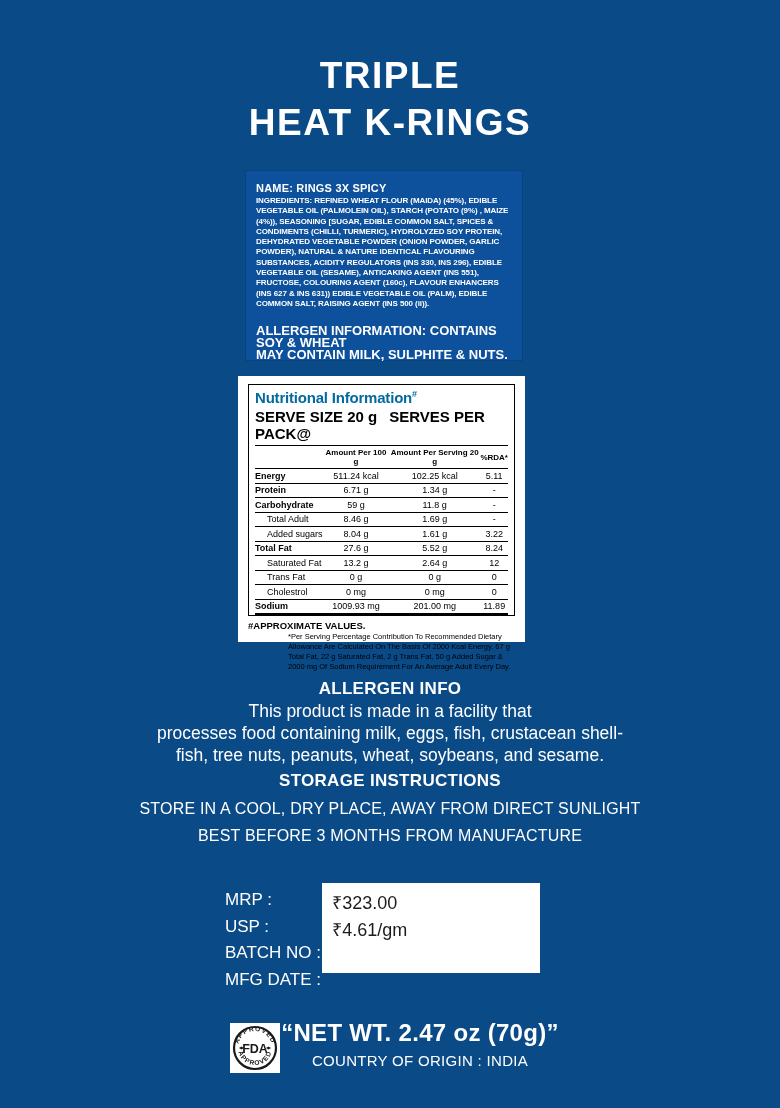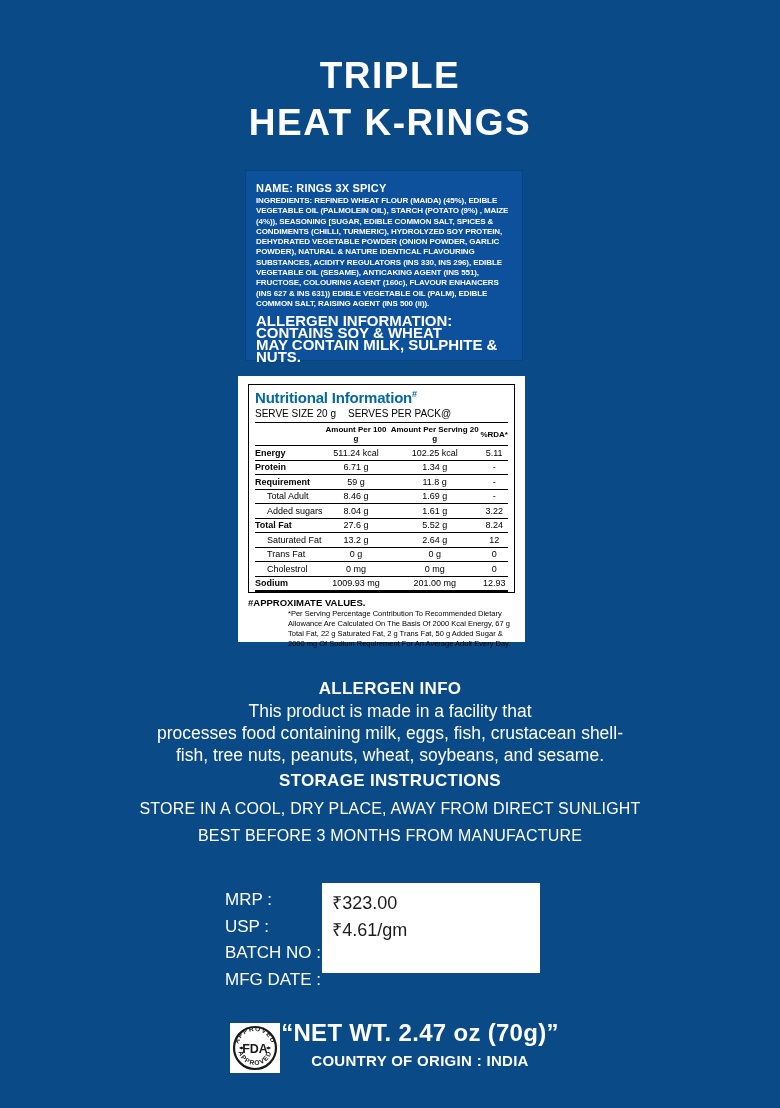--- a/index.html
+++ b/index.html
@@ -8,29 +8,29 @@
 
   
   .title-block{position:absolute;top:52px;left:0;width:780px;text-align:center;}
   .title-line{font-size:37px;font-weight:700;letter-spacing:1.5px;line-height:47px;color:#fff;}
 
   
   .ing-panel{position:absolute;left:245px;top:170px;width:278px;height:191px;background:#0D509C;
              box-sizing:border-box;padding:11px 10px;border:1px solid rgba(0,0,0,0.18);}
   .ing-name{font-size:11px;font-weight:700;letter-spacing:.2px;margin-bottom:2px;}
   .ing-text{font-size:8px;font-weight:600;line-height:10.3px;letter-spacing:-0.1px;}
-  .ing-allergen{margin-top:6px;font-size:15px;font-weight:600;line-height:12px;white-space:pre-line;}
+  .ing-allergen{margin-top:16px;font-size:13px;font-weight:600;line-height:12px;white-space:pre-line;}
 
   
   .nut-box{position:absolute;left:238px;top:376px;width:287px;height:266px;background:#fff;color:#111;
            box-sizing:border-box;padding:8px 10px 6px 10px;}
   .nut-border{border:1.5px solid #000;padding:4px 6px 0 6px;}
   .nut-title{font-size:15px;font-weight:800;letter-spacing:-0.2px;color:#0369a1;}
   .nut-title sup{font-size:9px;vertical-align:super;}
-  .nut-serve{font-size:10px;font-weight:400;margin:2px 0 3px 0;color:#000;}
+  .nut-serve{font-size:15px;font-weight:700;margin:2px 0 3px 0;color:#000;}
   .nut-serve .gap{display:inline-block;width:12px;}
   table.nut{width:100%;border-collapse:collapse;}
   table.nut th{font-size:8px;font-weight:700;border-top:1px solid #000;border-bottom:1px solid #000;
                padding:2px 0;text-align:center;color:#000;margin-top:40px;}
   table.nut th.c-label{text-align:left;width:68px;}
   table.nut td{font-size:9px;padding:1.5px 0 2px 0;border-bottom:1px solid #000;text-align:center;color:#000;}
   table.nut td.c-label{text-align:left;}
   tr.r-bold td.c-label{font-weight:700;}
   tr.r-sub td.c-label{padding-left:12px;}
   tr.r-last td{border-bottom:2px solid #000;}
@@ -49,21 +49,21 @@
   
   .price-labels{position:absolute;left:225px;top:887px;font-size:17px;line-height:26.5px;}
   .price-box{position:absolute;left:322px;top:883px;width:218px;height:90px;background:#fff;
              box-sizing:border-box;padding:7px 10px;color:#1c1c1c;}
   .price-val{font-size:18px;line-height:26.5px;color:#1c1c1c;}
 
   
   .stamp-wrap{position:absolute;left:230px;top:1023px;width:50px;height:50px;background:#fff;}
   .netwt-block{position:absolute;left:250px;top:1019px;width:340px;text-align:center;}
   .netwt{font-size:24px;font-weight:800;letter-spacing:.3px;}
-  .origin{font-size:15px;font-weight:700;margin-top:5px;letter-spacing:.3px;}
+  .origin{font-size:15px;font-weight:400;margin-top:5px;letter-spacing:.3px;}
 </style>
 </head>
 <body>
 
 <div class="label-root">
 
   <div class="title-block">
     <div class="title-line">TRIPLE</div>
     <div class="title-line">HEAT K-RINGS</div>
   </div>
@@ -95,21 +95,21 @@
             <td>102.25 kcal</td>
             <td>5.11</td>
           </tr>
           <tr class="r-bold">
             <td class="c-label">Protein</td>
             <td>6.71 g</td>
             <td>1.34 g</td>
             <td>-</td>
           </tr>
           <tr class="r-bold">
-            <td class="c-label">Requirement</td>
+            <td class="c-label">Carbohydrate</td>
             <td>59 g</td>
             <td>11.8 g</td>
             <td>-</td>
           </tr>
           <tr class="r-sub">
             <td class="c-label">Total Adult</td>
             <td>8.46 g</td>
             <td>1.69 g</td>
             <td>-</td>
           </tr>
@@ -140,21 +140,21 @@
           <tr class="r-sub">
             <td class="c-label">Cholestrol</td>
             <td>0 mg</td>
             <td>0 mg</td>
             <td>0</td>
           </tr>
           <tr class="r-bold r-last">
             <td class="c-label">Sodium</td>
             <td>1009.93 mg</td>
             <td>201.00 mg</td>
-            <td>12.93</td>
+            <td>11.89</td>
           </tr>
         </tbody>
       </table>
     </div>
     <div class="nut-foot-title">#APPROXIMATE VALUES.</div>
     <div class="nut-foot">*Per Serving Percentage Contribution To Recommended Dietary Allowance Are Calculated On The Basis Of 2000 Kcal Energy, 67 g Total Fat, 22 g Saturated Fat, 2 g Trans Fat, 50 g Added Sugar &amp; 2000 mg Of Sodium Requirement For An Average Adult Every Day.</div>
   </div>
 
   <div class="allergen-sec">
     <div class="sec-heading">ALLERGEN INFO</div>

